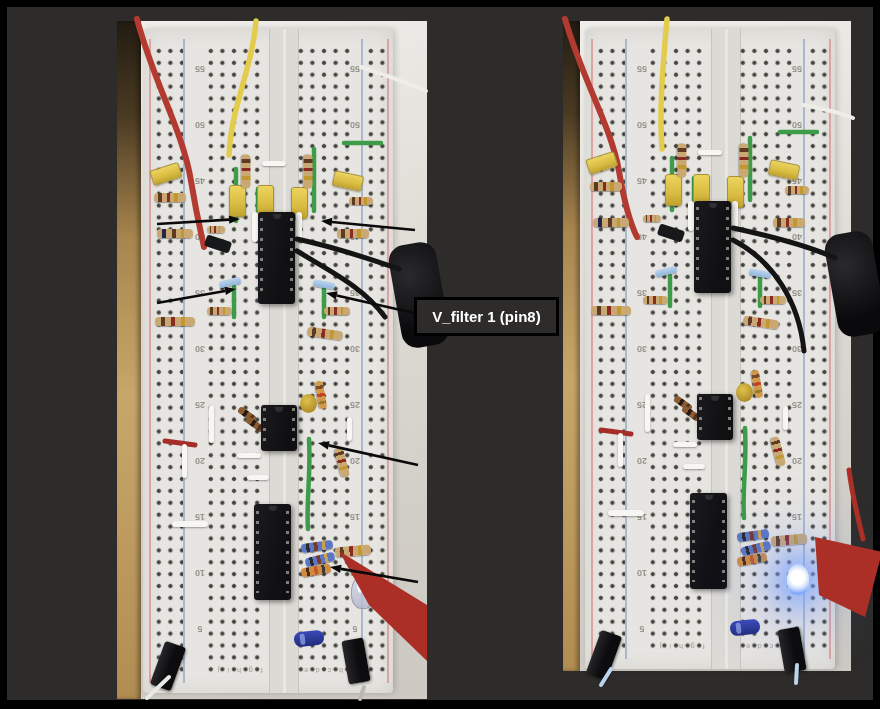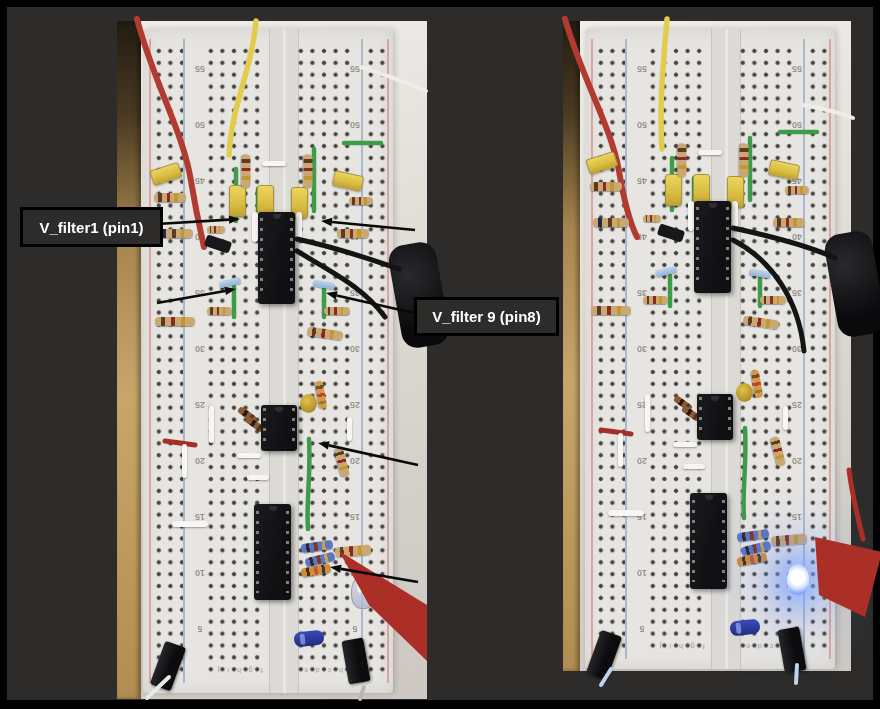--- a/index.html
+++ b/index.html
@@ -303,15 +303,14 @@
       <polygon points="314,214 325.35022234942585,210.8675165413695 324.5496281997556,219.22927766014786" fill="#0a0a0a"></polygon>
       <line x1="150" y1="296" x2="218.168763920776" y2="283.9194595583435" stroke="#0a0a0a" stroke-width="2.6"></line>
       <polygon points="229,282 218.90164847941625,288.0550224249563 217.43587936213575,279.78389669173066" fill="#0a0a0a"></polygon>
       <line x1="407" y1="306" x2="329.72646141370603" y2="288.43783213947864" stroke="#0a0a0a" stroke-width="2.6"></line>
       <polygon points="319,286 330.6572700487797,284.34227414515453 328.79565277863236,292.53339013380275" fill="#0a0a0a"></polygon>
       <line x1="411" y1="458" x2="321.743089133756" y2="438.3634796094263" stroke="#0a0a0a" stroke-width="2.6"></line>
       <polygon points="311,436 322.64550862099145,434.2615728492649 320.8406696465205,442.4653863695877" fill="#0a0a0a"></polygon>
       <line x1="411" y1="575" x2="333.84359887637834" y2="561.8483407175645" stroke="#0a0a0a" stroke-width="2.6"></line>
       <polygon points="323,560 334.5493289685393,557.7080575102201 333.13786878421735,565.9886239249089" fill="#0a0a0a"></polygon>
     </svg>
-  <div class="ann" style="left: 13px; top: 200px; width: 137px; height: 34px;">V_filter1 (pin1)</div>
-  <div class="ann" style="left: 407px; top: 290px; width: 139px; height: 33px;">V_filter 9 (pin8)</div>
+  <div class="ann" style="left: 407px; top: 290px; width: 139px; height: 33px;">V_filter 1 (pin8)</div>
 </div>
 
 </body></html>

